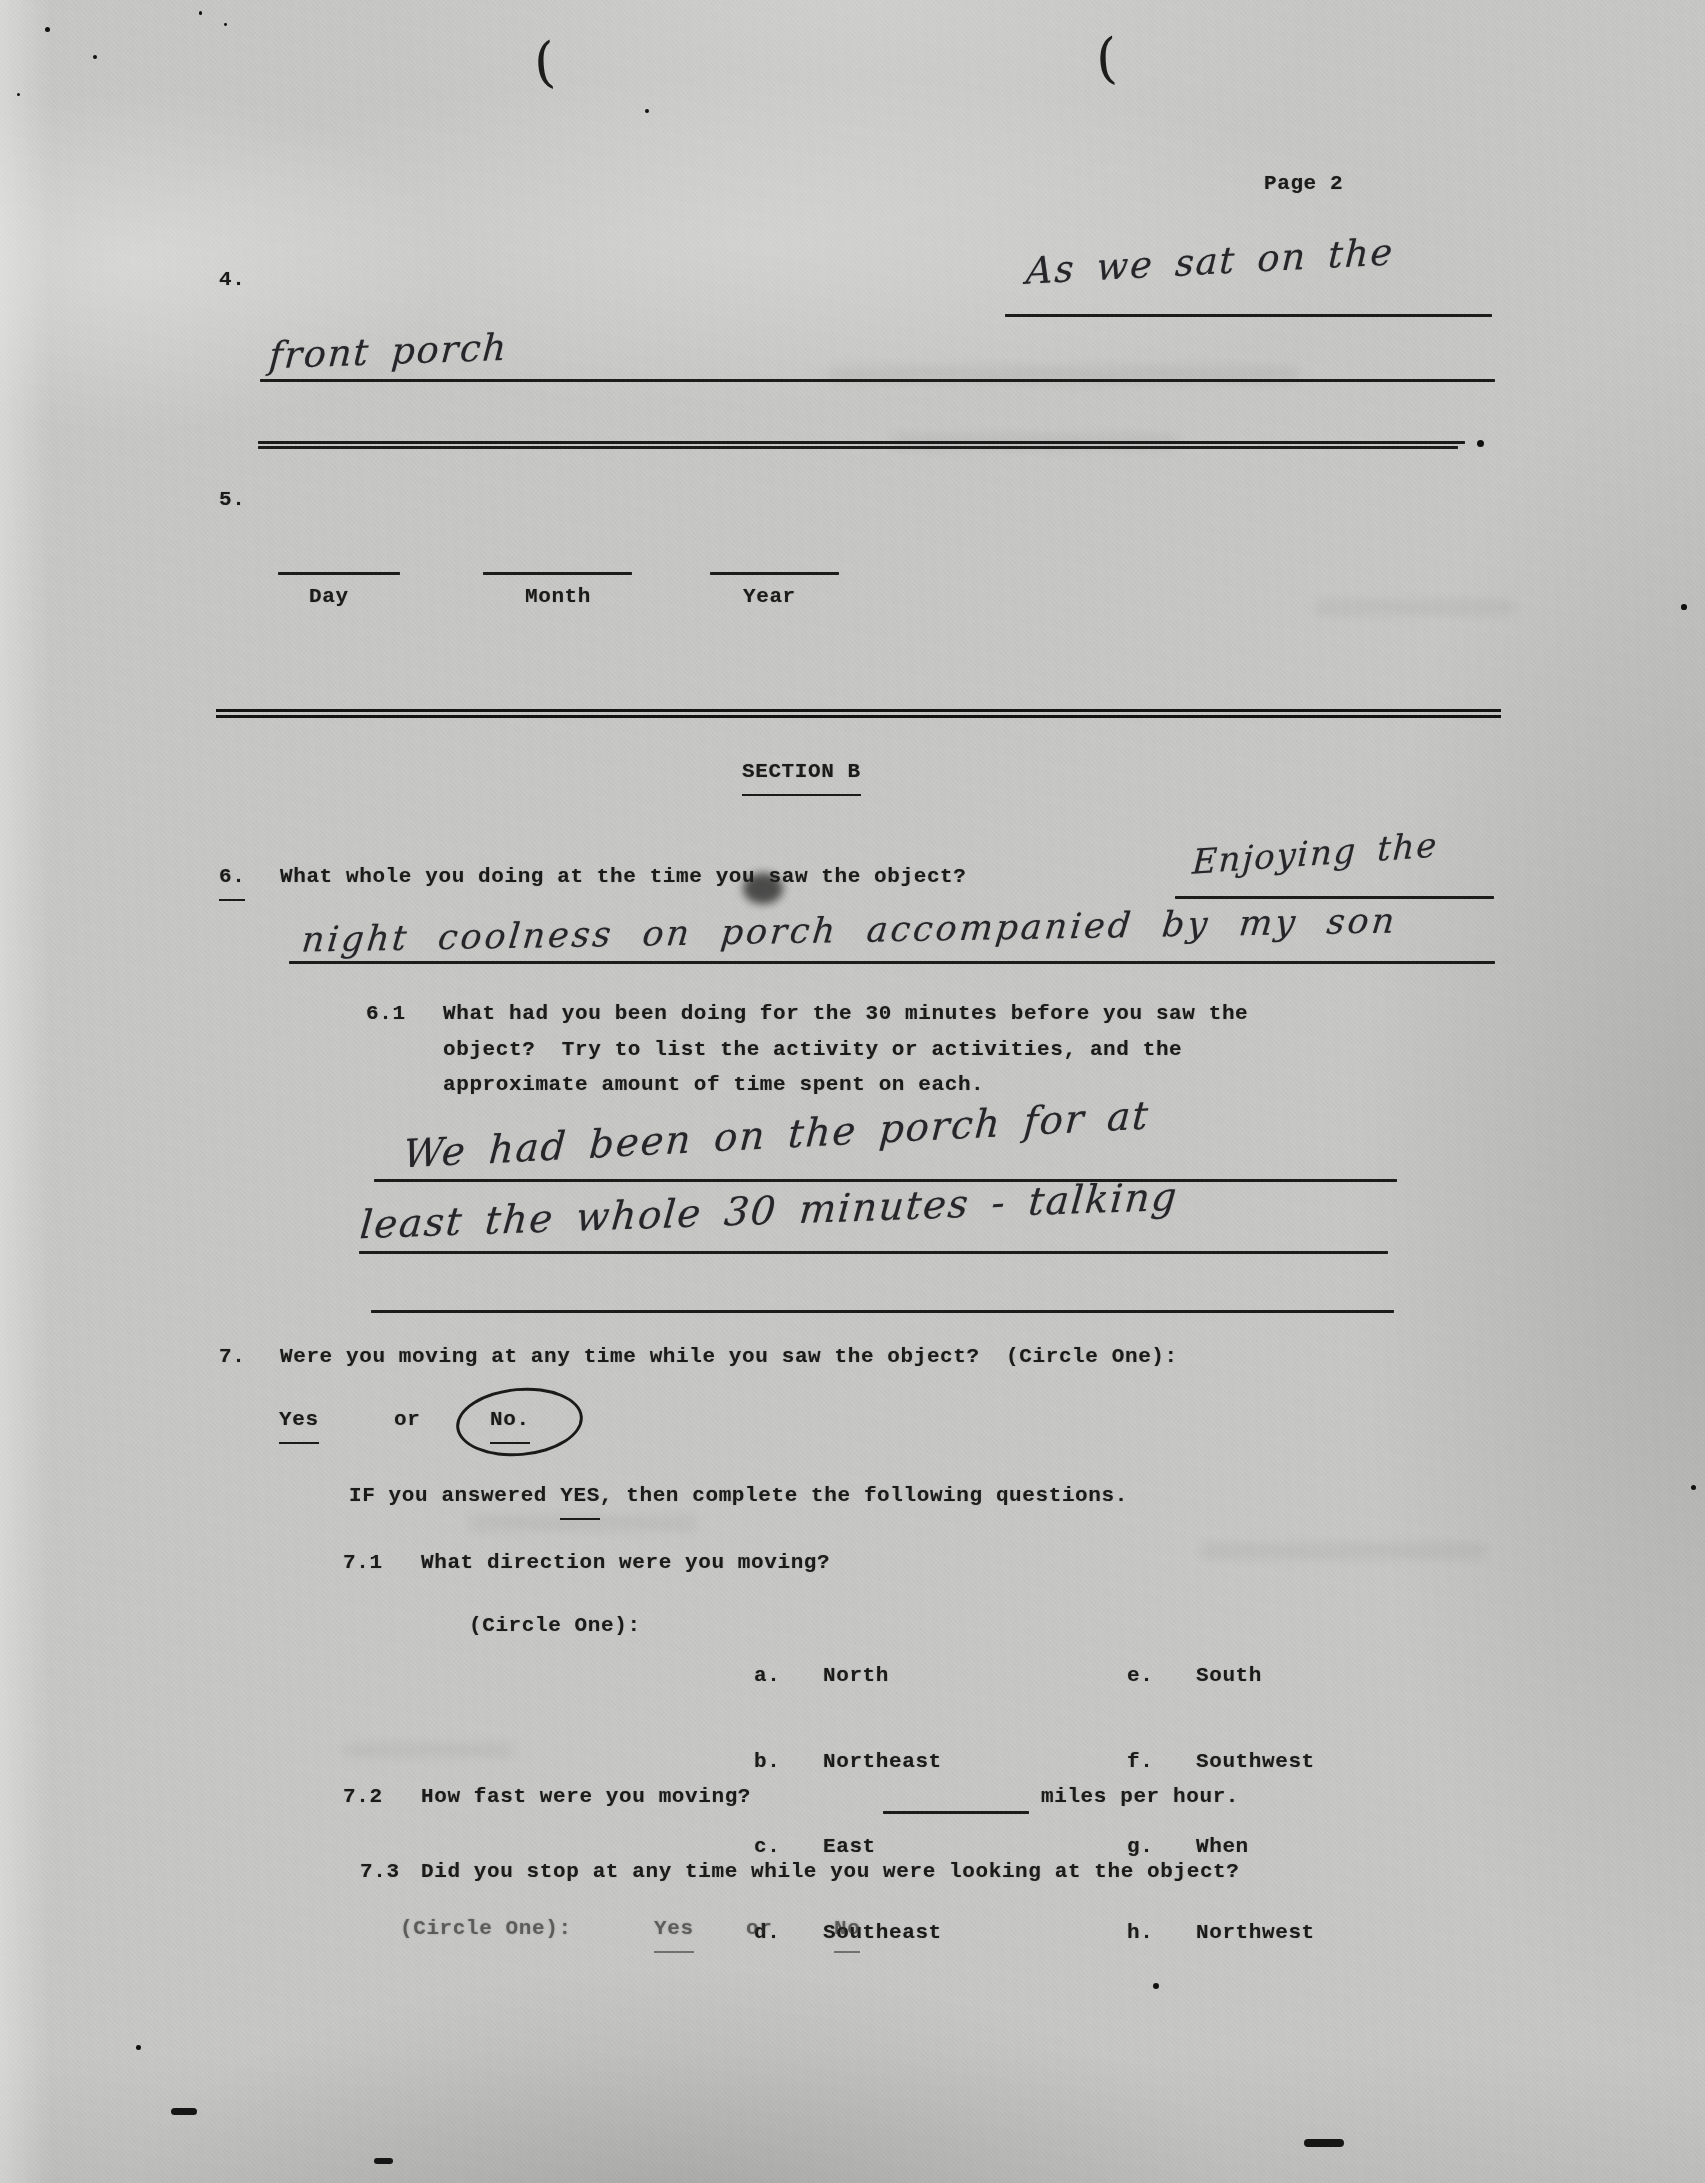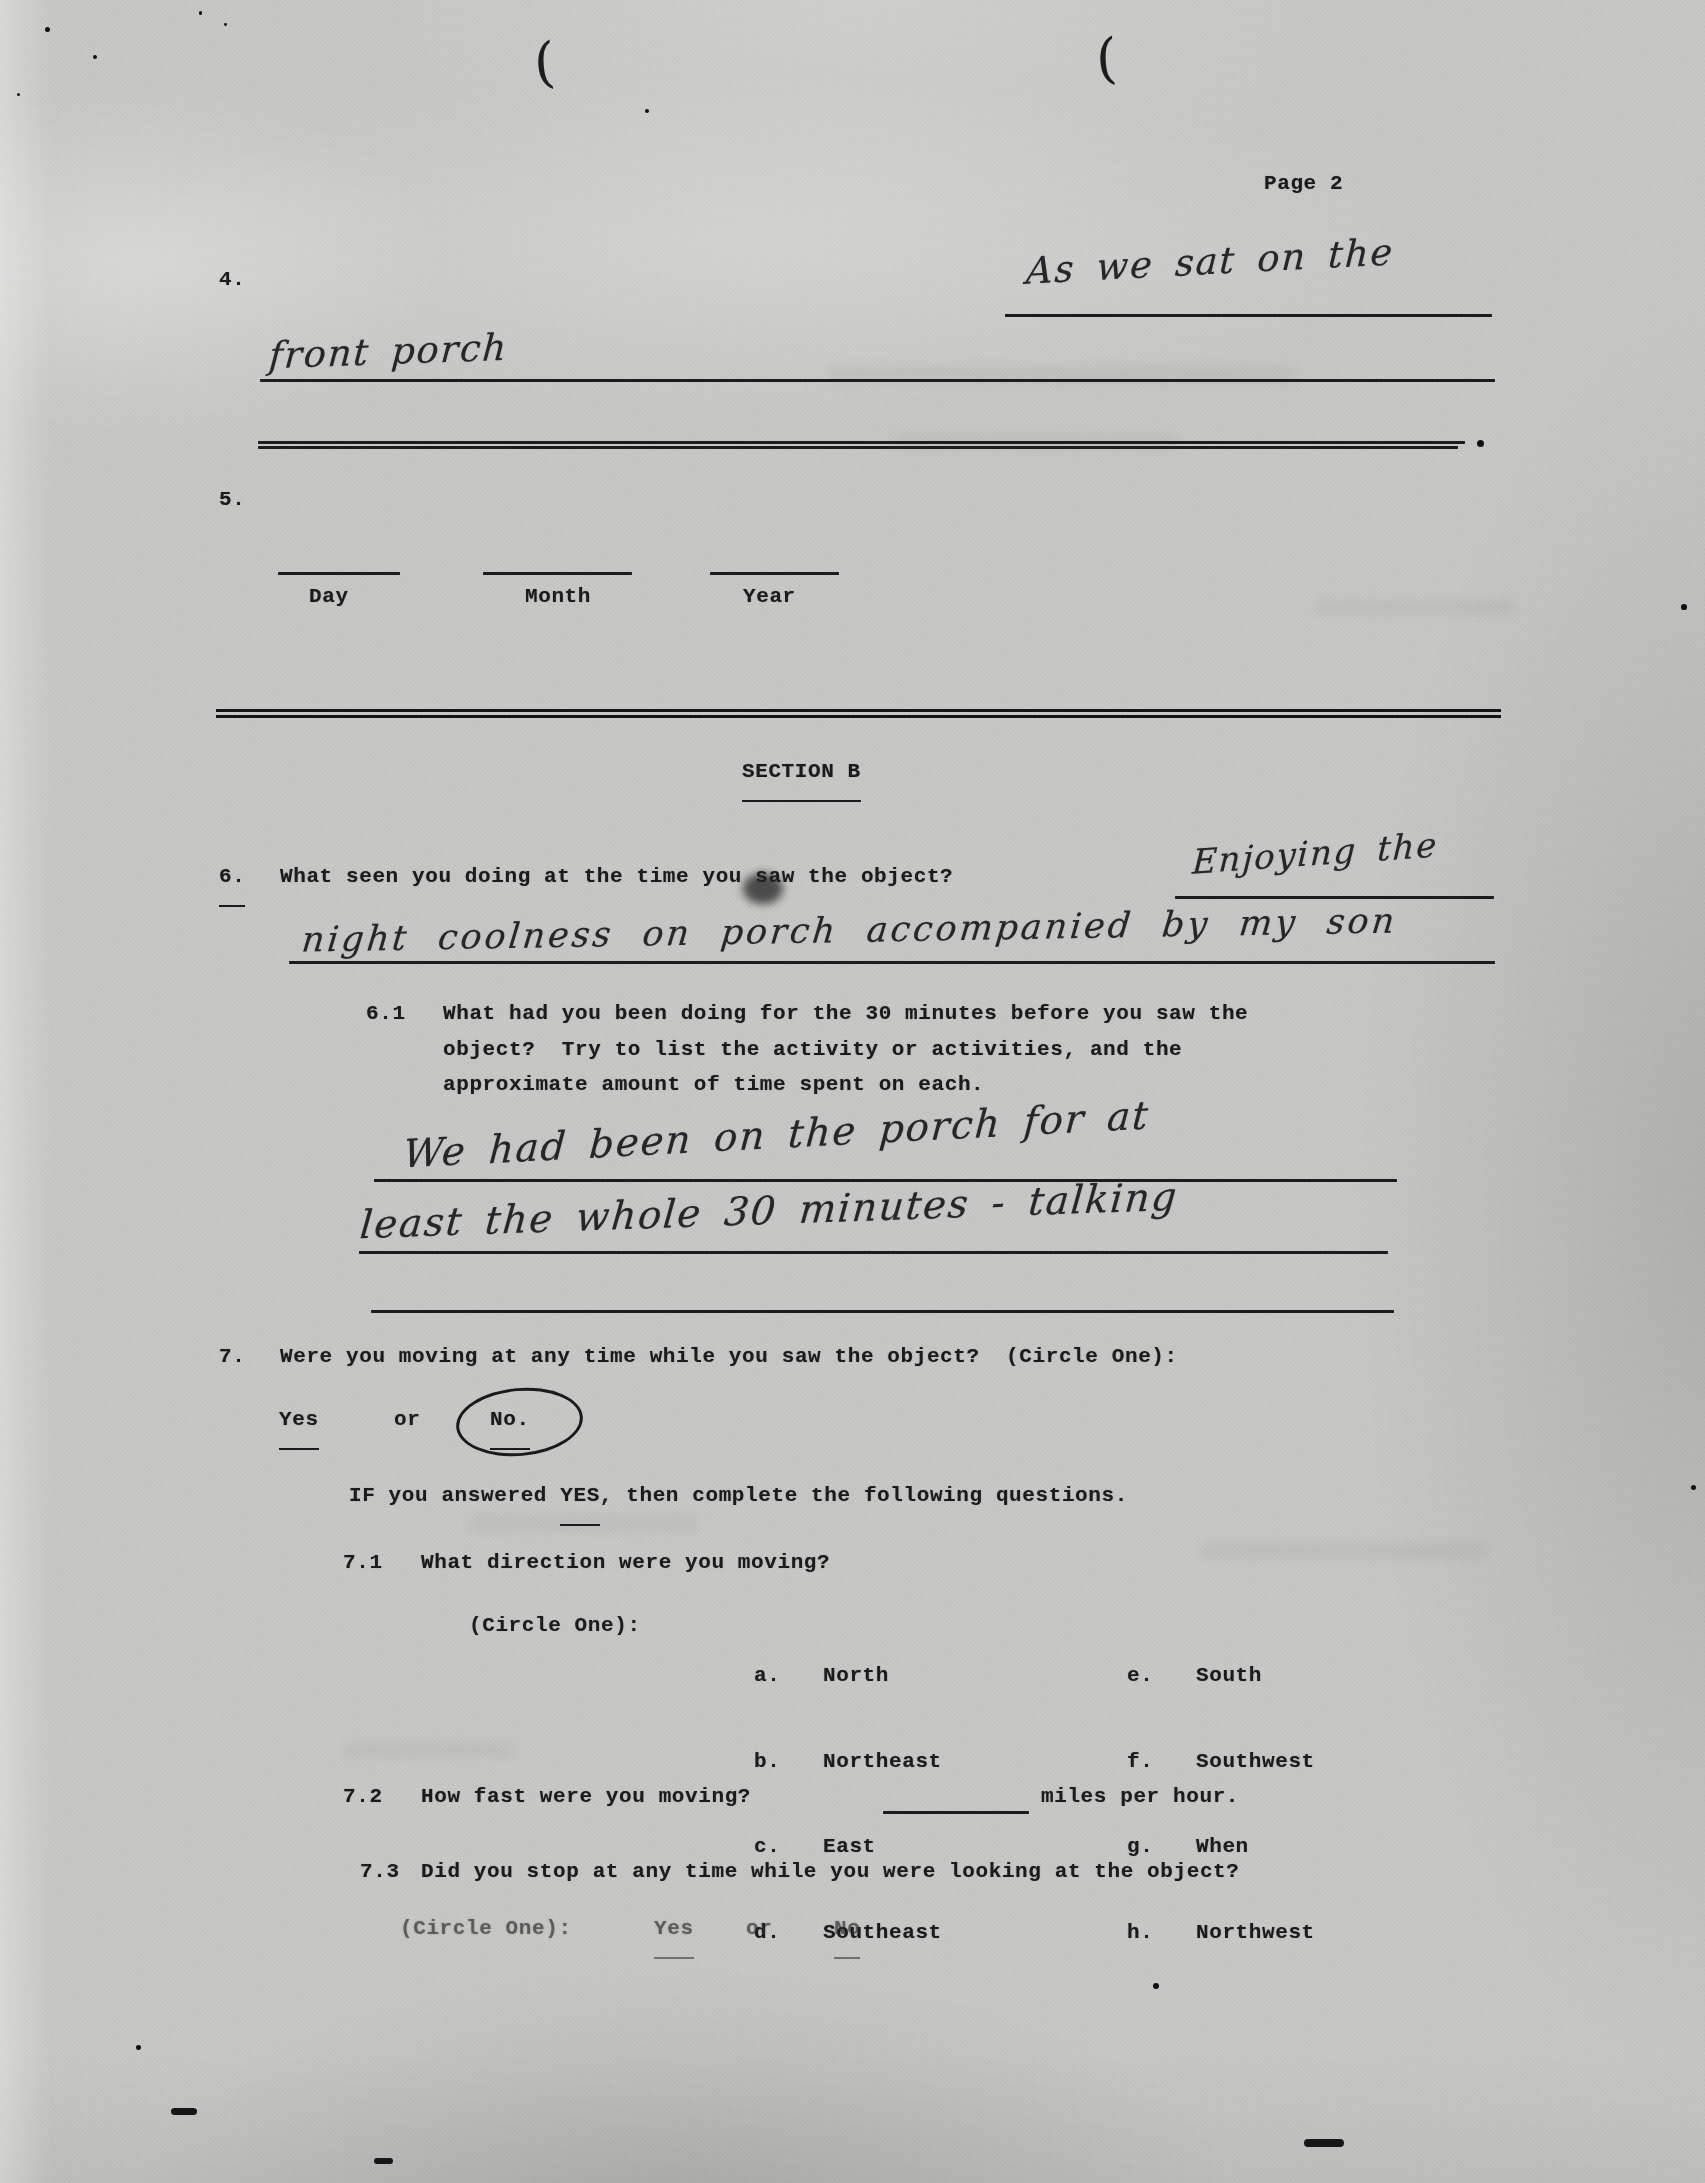--- a/index.html
+++ b/index.html
@@ -36,21 +36,21 @@
     font-family:"DejaVu Serif",serif;
     font-style:italic;
     font-weight:400;
     font-size:37px;
     color:#26262a;
     white-space:pre;
     letter-spacing:1.7px;
     word-spacing:8px;
     text-shadow:0 0 1.1px rgba(30,30,40,0.35);
   }
-  .u{border-bottom:2.3px solid currentColor;padding-bottom:17px;}
+  .u{border-bottom:2.3px solid currentColor;padding-bottom:11px;}
   .line{position:absolute;background:#1c1c1c;height:2.9px;border-radius:1.1px;box-shadow:0 0 0.6px rgba(0,0,0,0.6);}
   .sep{position:absolute;height:2.9px;border-top:3.4px solid #141414;border-bottom:3.4px solid #141414;}
   .circle{position:absolute;border:3.4px solid #1a1a1a;border-radius:50%;transform:rotate(-5deg);}
   .speck{position:absolute;background:#111;border-radius:50%;}
   .smear{position:absolute;background:#161616;border-radius:4.6px;filter:blur(0.6px);}
   .smudge{position:absolute;background:#222;border-radius:50%;filter:blur(4px);opacity:.75;}
   .bleed{position:absolute;background:#4a4a4a;filter:blur(5.1px);opacity:.07;border-radius:5.7px;}
   .faded{color:rgba(42,42,42,0.55);text-shadow:0 0 1.7px rgba(42,42,42,0.35);}
   .paren{font-family:"DejaVu Serif",serif;font-size:54px;color:#1d1d1d;font-weight:400;}
   .row{display:flex;height:35px;align-items:flex-start;}
@@ -101,21 +101,21 @@
   <div class="line" style="left:710px;top:572px;width:129px;"></div>
   <div class="abs tw" style="left:309px;top:584px;">Day</div>
   <div class="abs tw" style="left:525px;top:584px;">Month</div>
   <div class="abs tw" style="left:743px;top:584px;">Year</div>
 
   <div class="sep" style="left:216px;top:709px;width:1285px;"></div>
 
   <div class="abs tw" style="left:742px;top:759px;"><span class="u">SECTION B</span></div>
 
   <div class="abs tw" style="left:219px;top:864px;"><span class="u">6.</span></div>
-  <div class="abs tw" style="left:280px;top:864px;">What seen you doing at the time you saw the object?</div>
+  <div class="abs tw" style="left:280px;top:864px;">What whole you doing at the time you saw the object?</div>
   <div class="smudge" style="left:743px;top:873px;width:40px;height:31px;"></div>
   <div class="abs hw" style="left:1192px;top:833px;font-size:34px;transform:rotate(-4deg) skewX(-7deg);">Enjoying the</div>
   <div class="line" style="left:1175px;top:896px;width:319px;"></div>
   <div class="abs hw" style="left:302px;top:910px;font-size:35px;letter-spacing:2.9px;word-spacing:15px;transform:rotate(-1deg) skewX(-7deg);">night coolness on porch accompanied by my son</div>
   <div class="line" style="left:289px;top:961px;width:1206px;height:3.4px;"></div>
 
   <div class="abs tw" style="left:366px;top:1001px;">6.1</div>
   <div class="abs tw" style="left:443px;top:1001px;">What had you been doing for the 30 minutes before you saw the</div>
   <div class="abs tw" style="left:443px;top:1037px;">object?  Try to list the activity or activities, and the</div>
   <div class="abs tw" style="left:443px;top:1072px;">approximate amount of time spent on each.</div>

